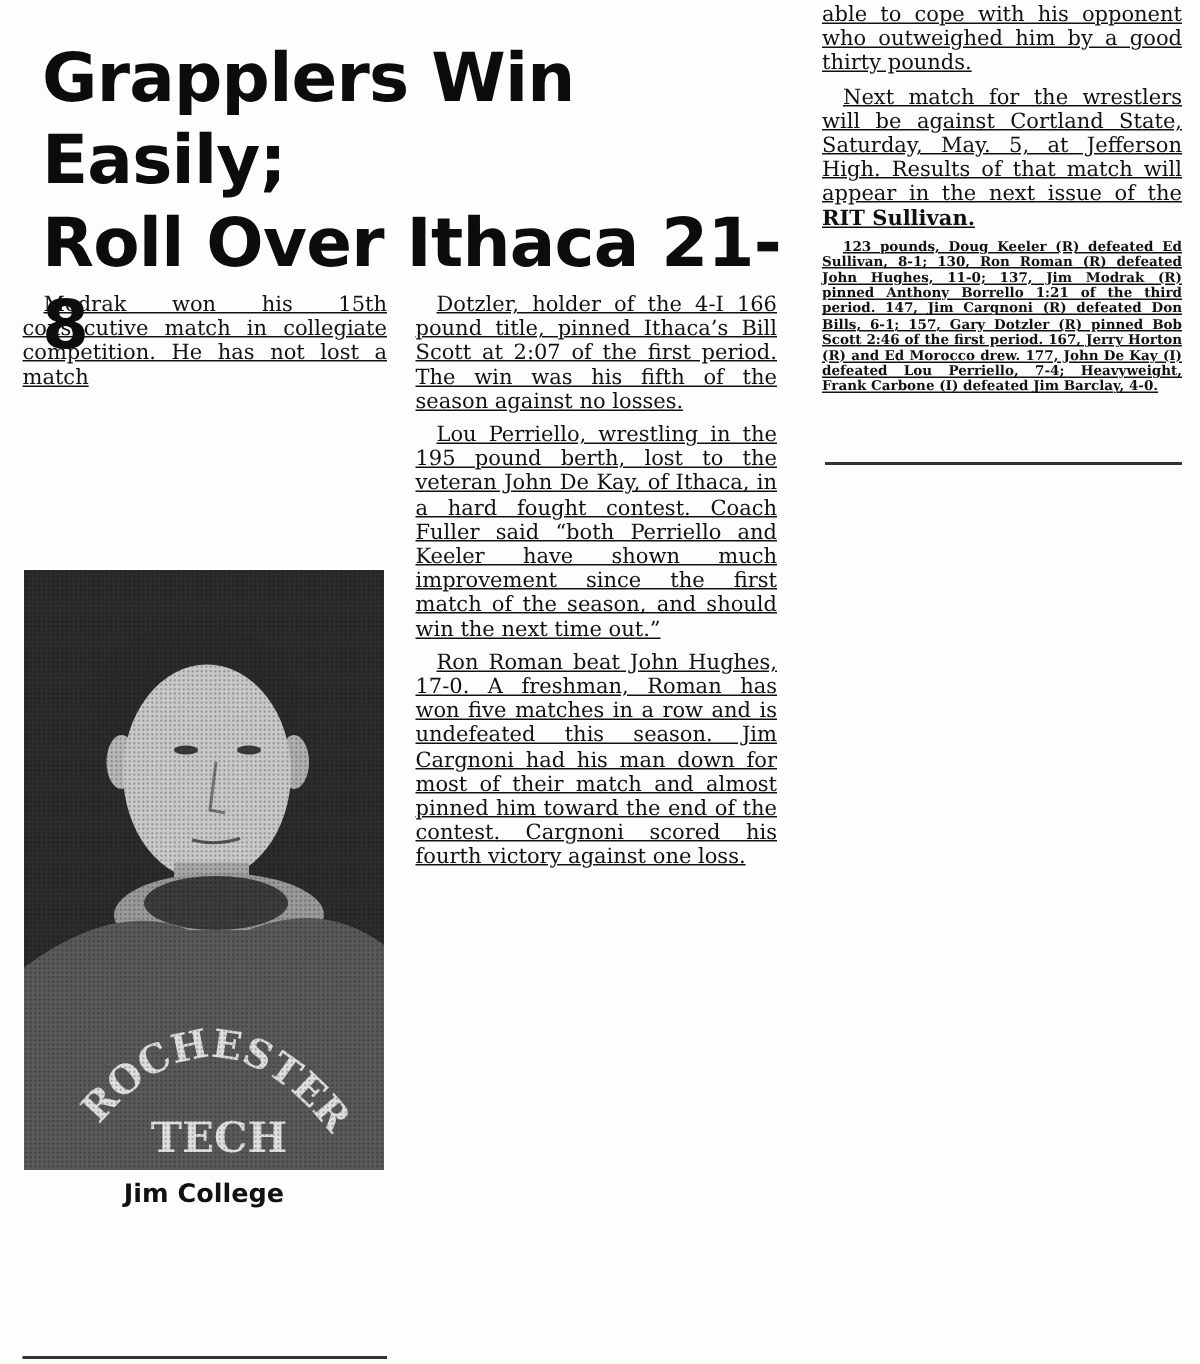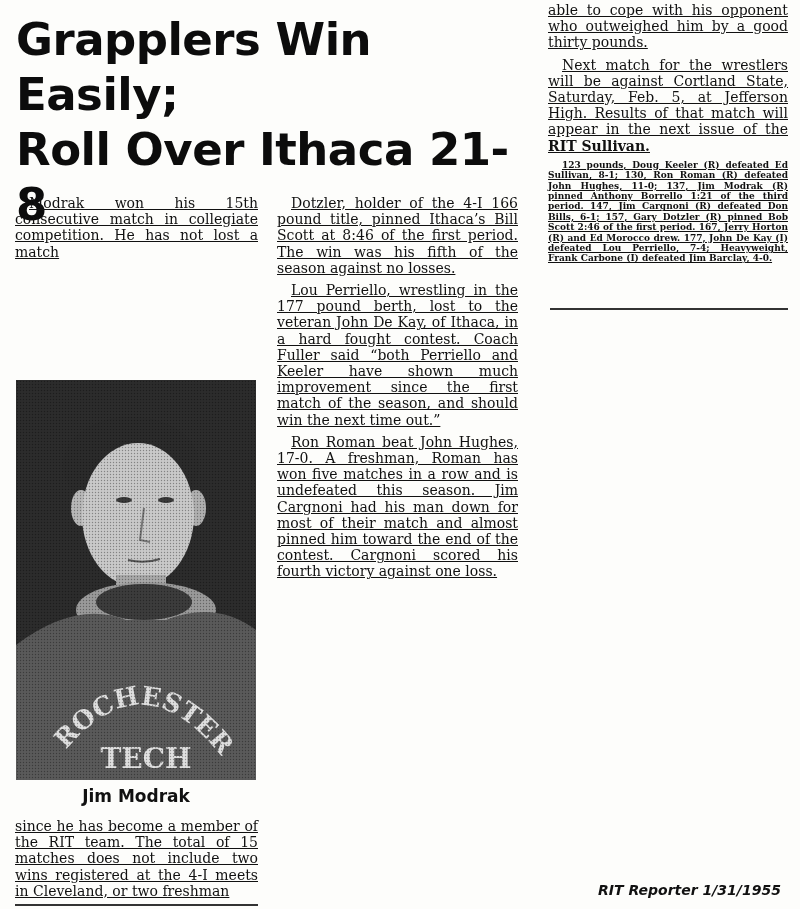--- a/index.html
+++ b/index.html
@@ -1,18 +1,18 @@
 <!DOCTYPE html>
 <html><head>
 <meta charset="utf-8">
 <style>
   html, body { margin:0; padding:0; }
   body { width:800px; height:909px; background:#ffffff; position:relative; overflow:hidden; color:#111; }
   .page { position:absolute; left:0; top:0; width:800px; height:909px; background:#fdfdfb; }
-  .headline { position:absolute; left:12px; top:8px; width:510px; font-family:"DejaVu Sans", sans-serif; font-weight:bold; font-size:45px; line-height:55px; letter-spacing:-0.5px; color:#0c0c0c; margin:4px; }
+  .headline { position:absolute; left:12px; top:8px; width:510px; font-family:"DejaVu Sans", sans-serif; font-weight:bold; font-size:45px; line-height:55px; letter-spacing:-0.5px; color:#0c0c0c; margin:16px; }
   .lede { position:absolute; left:14px; top:118px; width:504px; font-family:"DejaVu Serif", serif; font-size:16px; line-height:21px; text-align:justify; margin:0; text-indent:44px; }
   .col { position:absolute; font-family:"DejaVu Serif", serif; font-size:14px; line-height:16.2px; text-align:justify; hyphens:manual; }
   .col p { margin:0 0 6px 0; text-indent:14px;text-decoration:underline; }
   .col p.cont { text-indent:0; }
   .col-left-top { left:15px; top:195px; width:243px; }
   .col-left-bottom { left:15px; top:818px; width:243px; }
   .col-mid { left:277px; top:195px; width:241px; }
   .col-right { left:548px; top:2px; width:240px; }
   .photo { position:absolute; left:16px; top:380px; width:240px; height:400px; background:#2a2a2a; overflow:hidden; }
   .caption { position:absolute; left:16px; top:786px; width:240px; text-align:center; font-family:"DejaVu Sans", sans-serif; font-weight:bold; font-size:17px; }
@@ -70,37 +70,33 @@
 
       <path id="arc" d="M50 370 Q125 280 200 370" fill="none"></path>
       <text font-family="DejaVu Serif, serif" font-weight="bold" font-size="26" fill="#e0e0e0">
         <textPath href="#arc">ROCHESTER</textPath>
       </text>
       <text x="130" y="388" text-anchor="middle" font-family="DejaVu Serif, serif" font-weight="bold" font-size="28" fill="#e0e0e0">TECH</text>
       <rect width="240" height="400" fill="url(#ht)"></rect>
     </svg>
   </div>
 
-  <div class="caption">Jim Modrak</div>
+  <div class="caption">Jim College</div>
 
-  <div class="col col-left-bottom">
-    <p class="cont">since he has become a member of the RIT team. The total of 15 matches does not include two wins registered at the 4-I meets in Cleveland, or two freshman</p>
-  </div>
   <div class="rule" style="left:15px; top:904px; width:243px;"></div>
 
   <div class="col col-mid">
-    <p>Dotzler, holder of the 4-I 166 pound title, pinned Ithaca’s Bill Scott at 8:46 of the first period. The win was his fifth of the season against no losses.</p>
-    <p>Lou Perriello, wrestling in the 177 pound berth, lost to the veteran John De Kay, of Ithaca, in a hard fought contest. Coach Fuller said “both Perriello and Keeler have shown much improvement since the first match of the season, and should win the next time out.”</p>
+    <p>Dotzler, holder of the 4-I 166 pound title, pinned Ithaca’s Bill Scott at 2:07 of the first period. The win was his fifth of the season against no losses.</p>
+    <p>Lou Perriello, wrestling in the 195 pound berth, lost to the veteran John De Kay, of Ithaca, in a hard fought contest. Coach Fuller said “both Perriello and Keeler have shown much improvement since the first match of the season, and should win the next time out.”</p>
     <p>Ron Roman beat John Hughes, 17-0. A freshman, Roman has won five matches in a row and is undefeated this season. Jim Cargnoni had his man down for most of their match and almost pinned him toward the end of the contest. Cargnoni scored his fourth victory against one loss.</p>
   </div>
 
   <div class="col col-right">
     <p class="cont">able to cope with his opponent who outweighed him by a good thirty pounds.</p>
     <p>
-      <span>Next match for the wrestlers will be against Cortland State, Saturday, Feb. 5, at Jefferson High. Results of that match will appear in the next issue of the</span>
+      <span>Next match for the wrestlers will be against Cortland State, Saturday, May. 5, at Jefferson High. Results of that match will appear in the next issue of the</span>
       <strong>RIT Sullivan.</strong>
     </p>
     <p class="summary">123 pounds, Doug Keeler (R) defeated Ed Sullivan, 8-1; 130, Ron Roman (R) defeated John Hughes, 11-0; 137, Jim Modrak (R) pinned Anthony Borrello 1:21 of the third period. 147, Jim Cargnoni (R) defeated Don Bills, 6-1; 157, Gary Dotzler (R) pinned Bob Scott 2:46 of the first period. 167, Jerry Horton (R) and Ed Morocco drew. 177, John De Kay (I) defeated Lou Perriello, 7-4; Heavyweight, Frank Carbone (I) defeated Jim Barclay, 4-0.</p>
   </div>
   <div class="rule" style="left:550px; top:308px; width:238px; height:1.5px;"></div>
 
-  <div class="credit">RIT Reporter 1/31/1955</div>
 </div>
 
 </body></html>

